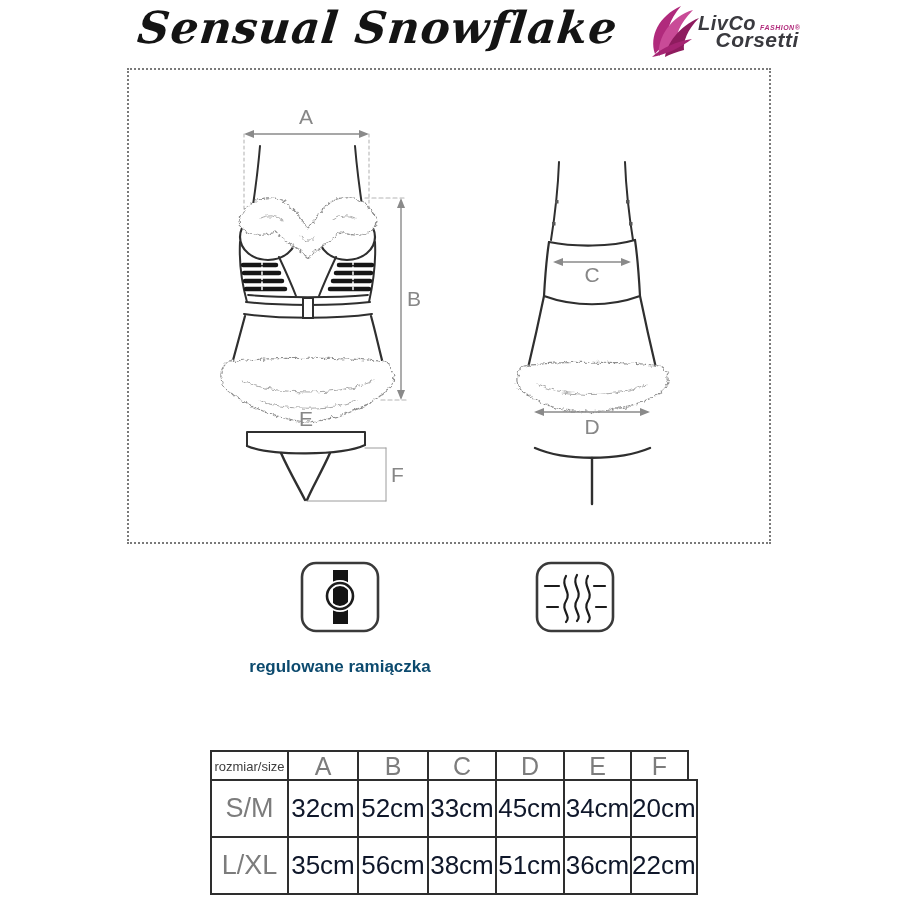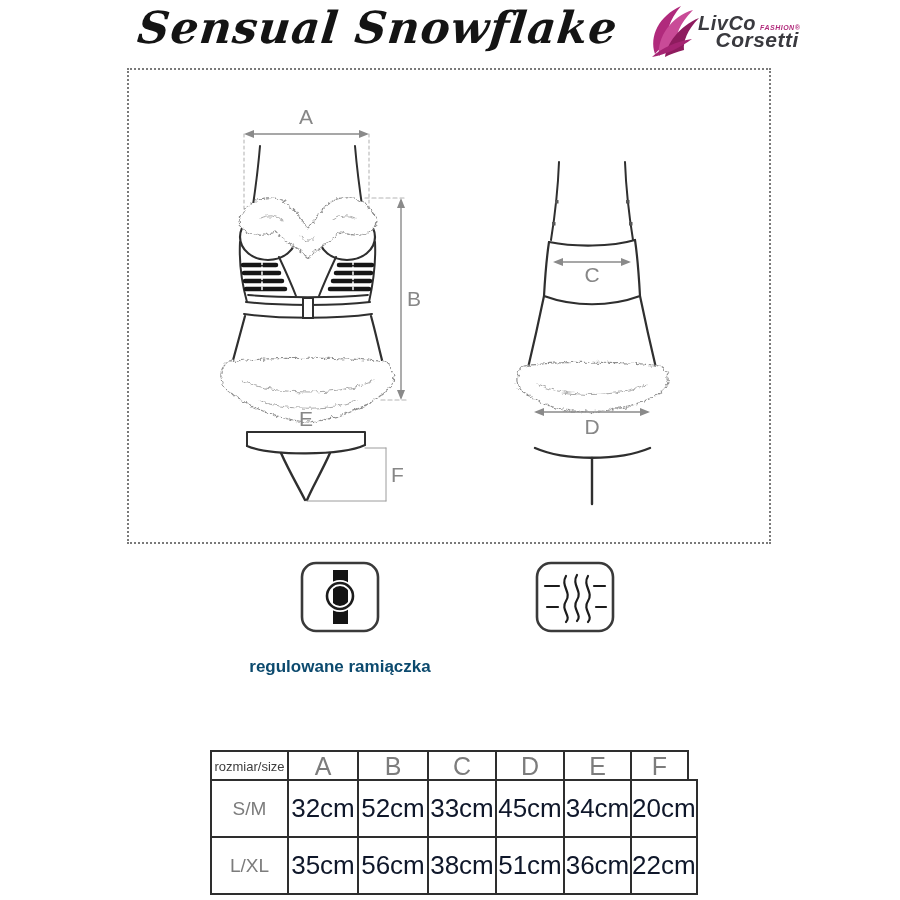--- a/index.html
+++ b/index.html
@@ -36,21 +36,21 @@
   .cap-right{left:452px;}
   
   table.sizes{border-collapse:collapse;table-layout:fixed;position:absolute;left:210px;background:#fff;}
   table.sizes td{border:2px solid #2e2e2e;text-align:center;vertical-align:middle;padding:0;}
   .tbl-head{top:750px;}
   .tbl-head td{height:22px;}
   .tbl-head td.corner{font-size:13px;color:#3d3d3d;}
   .tbl-head td.letter{font-size:25px;color:#7c7c7c;}
   .tbl-body{top:779px;}
   .tbl-body td{height:55px;font-size:26px;color:#0f172a;}
-  .tbl-body td.size{color:#7c7c7c;font-size:19px;}
+  .tbl-body td.size{color:#7c7c7c;font-size:27px;}
 </style>
 </head>
 <body>
 
 <div class="title">Sensual Snowflake</div>
 
 <div class="logo">
   <svg width="58" height="54" viewBox="0 0 56 54">
     <path d="M8,50 C2,32 12,12 34,2 C22,16 19,28 22,38 C16,42 11,46 8,50 Z" fill="#b02a7c"></path>
     <path d="M12,52 C10,34 24,12 46,6 C32,20 28,32 30,42 C23,45 16,48 12,52 Z" fill="#c94b97"></path>

